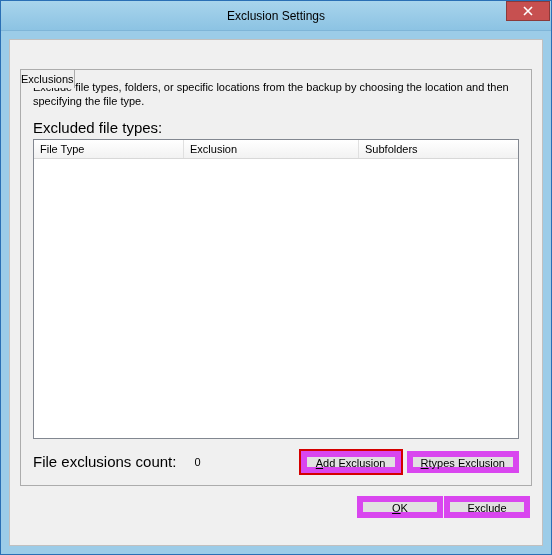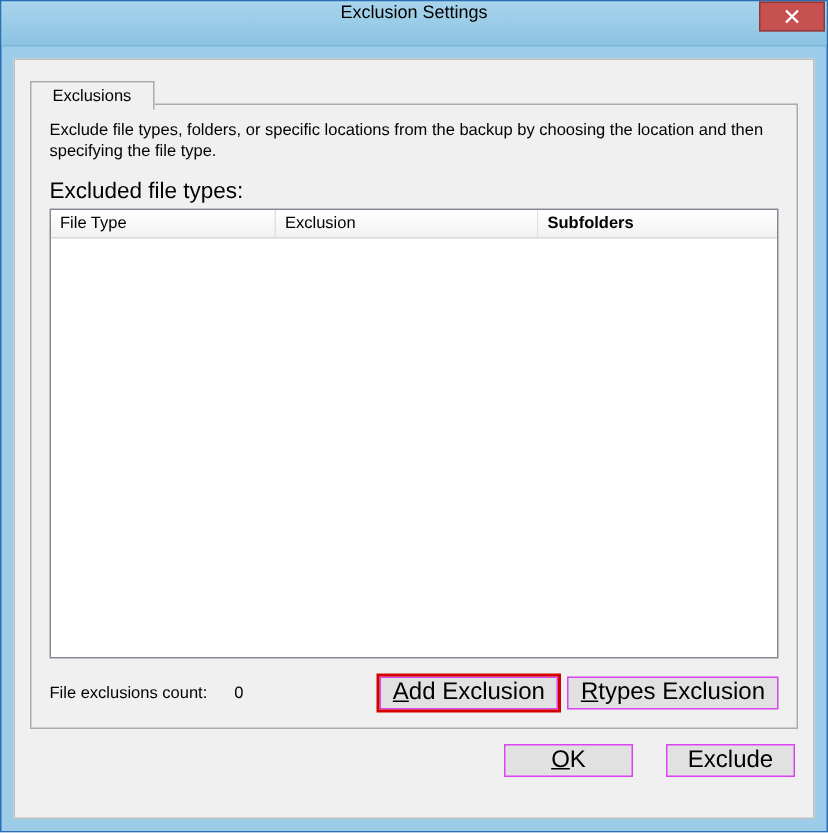--- a/index.html
+++ b/index.html
@@ -15,21 +15,21 @@
       height: 555px;
       border: 1px solid #2a6fb5;
       background: #9ccce8;
       display: flex;
       flex-direction: column;
     }
     .titlebar {
       height: 30px;
       background: linear-gradient(to bottom, #a8d4ec, #8cc3e3);
       display: flex;
-      align-items: flex-start;
+      align-items: center;
       position: relative;
       border-bottom: 1px solid #7fb5d8;
     }
     .title {
       flex: 1;
       text-align: center;
       font-size: 12px;
       color: #000;
     }
     .close-btn {
@@ -60,24 +60,24 @@
     }
     .tabs-row {
       display: flex;
       position: relative;
       z-index: 2;
     }
     .tab {
       background: #f0f0f0;
       border: 1px solid #acacac;
       border-bottom: none;
-      padding: 3px 14px;
+      padding: 3px 0;
       font-size: 11px;
       position: relative;
-      top: 4px;
+      top: 19px;
       cursor: pointer;
     }
     .tab-panel {
       border: 1px solid #acacac;
       padding: 10px 12px 12px 12px;
       background: #f0f0f0;
       display: flex;
       flex-direction: column;
     }
     .desc {
@@ -104,53 +104,53 @@
     }
     .lv-col {
       padding: 3px 6px;
       font-size: 11px;
       border-right: 1px solid #e0e0e0;
       background: linear-gradient(to bottom, #ffffff, #f2f2f2);
       cursor: pointer;
     }
     .lv-col.c1 { width: 150px; }
     .lv-col.c2 { width: 175px; }
-    .lv-col.c3 { flex: 1; border-right: none; font-weight: bold; }
+    .lv-col.c3 { flex: 1; border-right: none; }
     .lv-body { flex: 1; }
     .bottom-row {
       display: flex;
       align-items: center;
       margin-top: 12px;
       gap: 6px;
     }
-    .count-label { font-size: 11px; }
+    .count-label { font-size: 15px; }
     .count-val { font-size: 11px; margin-left: 12px; }
     .spacer { flex: 1; }
     .btn {
       min-width: 100px;
       height: 22px;
       background: #e1e1e1;
-      border: 1px solid #d946ef;
-      font-size: 16px;
+      border: 6px solid #d946ef;
+      font-size: 11px;
       font-family: inherit;
       cursor: pointer;
       padding: 0 8px;
     }
     .btn:disabled {
       color: #888;
       cursor: default;
     }
     .btn.highlight {
       outline: 2px solid #d40000;
       outline-offset: 0;
     }
     .dialog-buttons {
       display: flex;
       justify-content: flex-end;
-      gap: 22px;
+      gap: 1px;
       margin-top: 10px;
       padding-right: 2px;
     }
     .dialog-buttons .btn { min-width: 86px; }
     .mn { text-decoration: underline; }
   </style>
 </head>
 <body>
 
 <div class="window">

